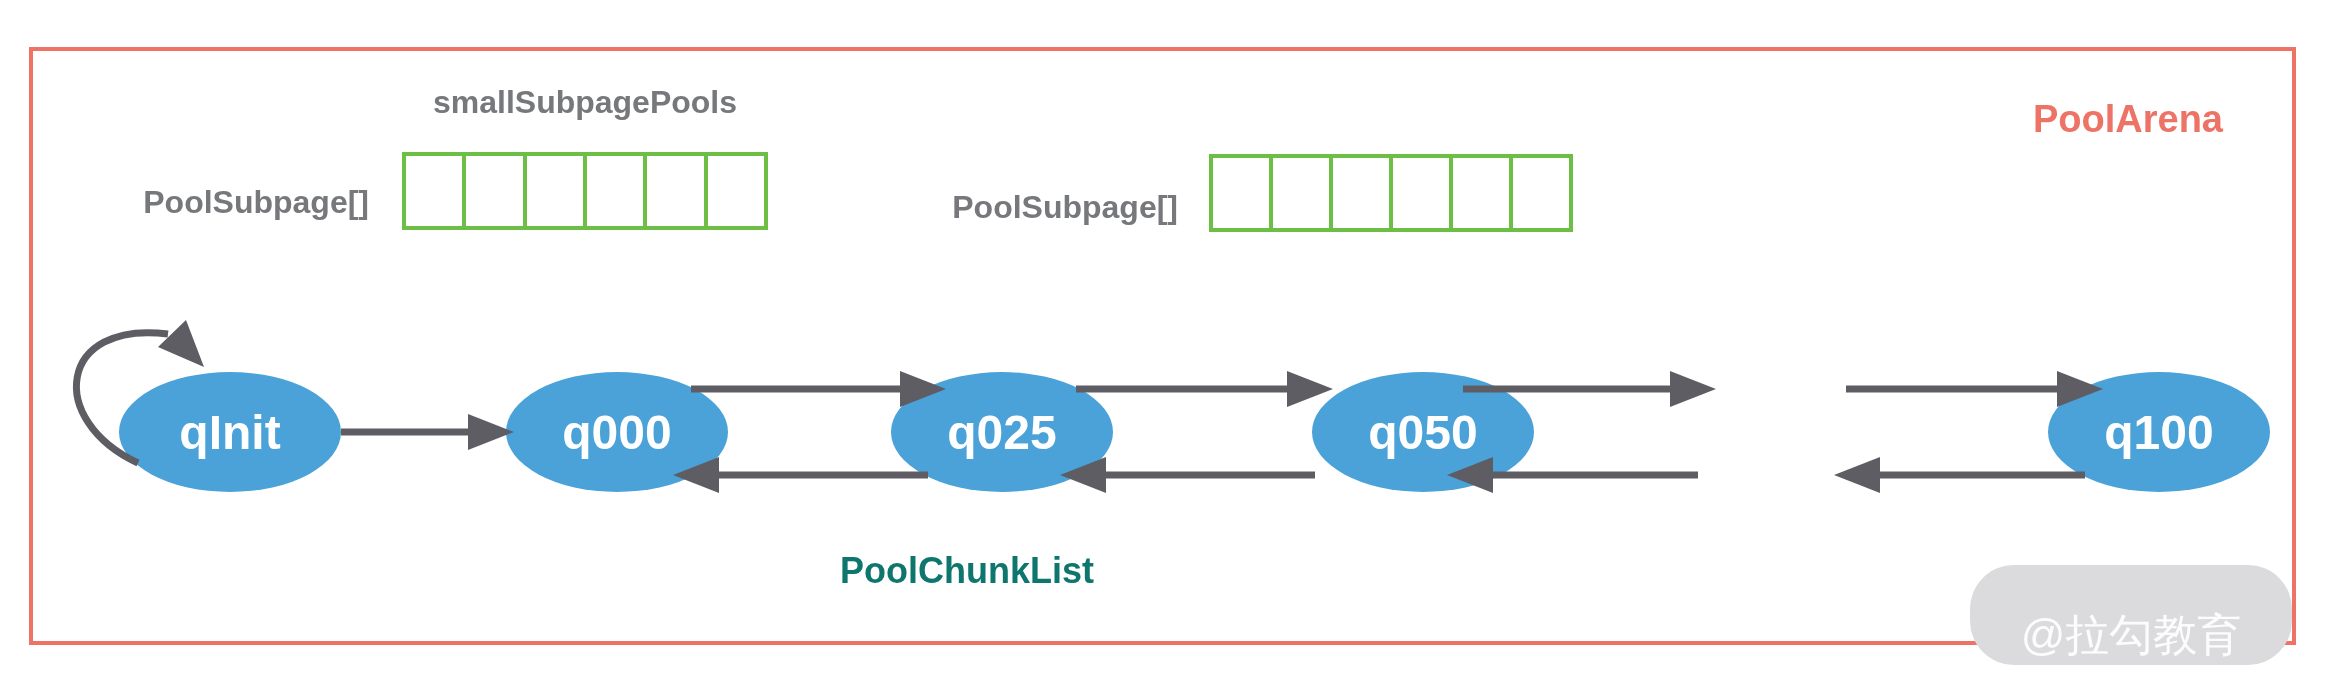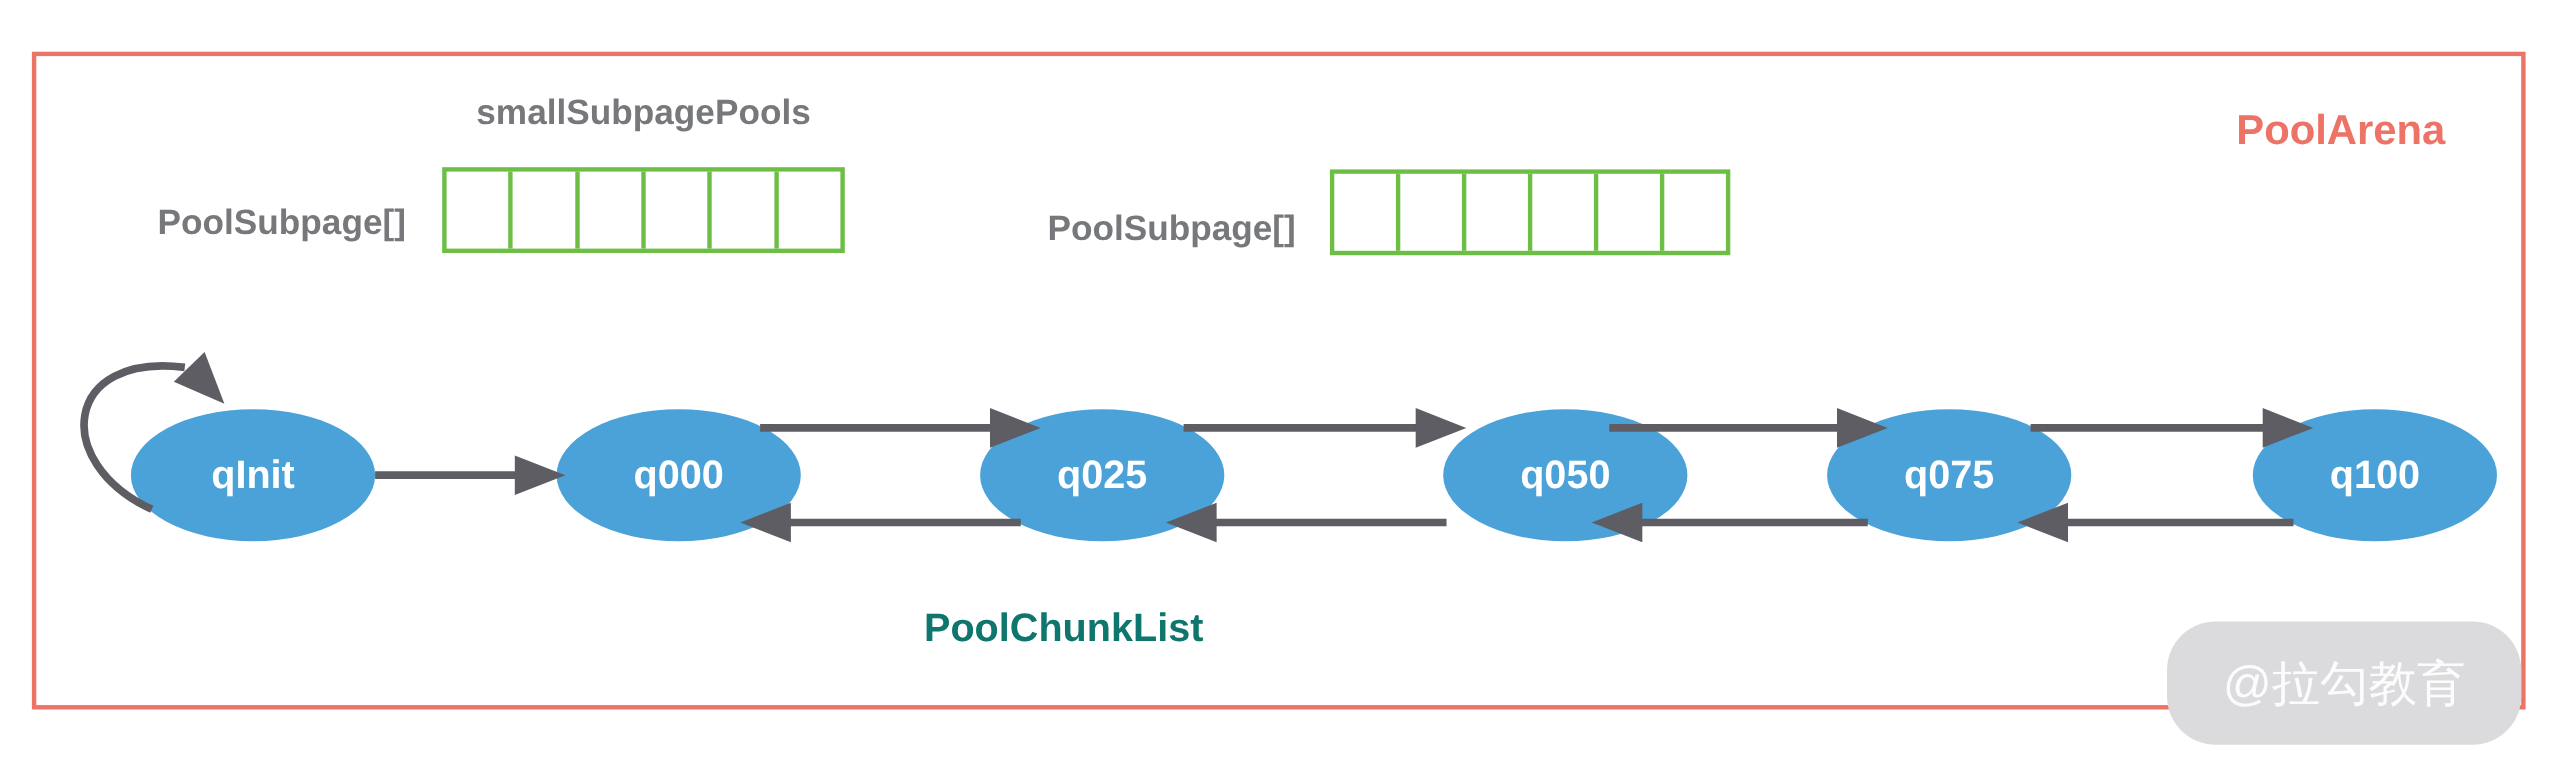--- a/index.html
+++ b/index.html
@@ -73,21 +73,21 @@
     position: absolute;
     top: 372px;
     width: 222px;
     height: 120px;
     background: #4AA2D8;
     border-radius: 50%;
     display: flex;
     align-items: center;
     justify-content: center;
     color: #ffffff;
-    font-size: 36px;
+    font-size: 48px;
     font-weight: 600;
     z-index: 2;
   }
   .node-qinit { left: 119px;  }
   .node-q000  { left: 506px;  }
   .node-q025  { left: 891px;  }
   .node-q050  { left: 1312px; }
   .node-q075  { left: 1661px; }
   .node-q100  { left: 2048px; }
   .chunk-list-label {
@@ -115,25 +115,25 @@
     stroke-width: 7;
     fill: none;
   }
   svg.arrows polygon { fill: #5E5D64; }
   
   .watermark {
     position: absolute;
     left: 1970px;
     top: 565px;
     width: 322px;
-    height: 112px;
+    height: 100px;
     border-radius: 44px;
     background: #DBDBDD;
     display: flex;
-    align-items: center;
+    align-items: flex-end;
     justify-content: center;
     color: rgba(255,255,255,0.92);
     font-size: 44px;
     z-index: 4;
     white-space: nowrap;
   }
 </style>
 </head>
 <body>
 
@@ -161,21 +161,20 @@
     <div class="subpage-cell"></div>
     <div class="subpage-cell"></div>
     <div class="subpage-cell"></div>
     <div class="subpage-cell"></div>
   </div>
 
   <div class="chunk-node node-qinit">qInit</div>
   <div class="chunk-node node-q000">q000</div>
   <div class="chunk-node node-q025">q025</div>
   <div class="chunk-node node-q050">q050</div>
-  <div class="chunk-node node-q075">q075</div>
   <div class="chunk-node node-q100">q100</div>
 
   <div class="chunk-list-label">PoolChunkList</div>
 
   <svg class="arrows" viewBox="0 0 2330 688">
 
     <g>
       <path class="loop" d="M 138 463 C 46 420, 58 320, 168 334"></path>
       <polygon points="204,367 158,347 186,320"></polygon>
     </g>

